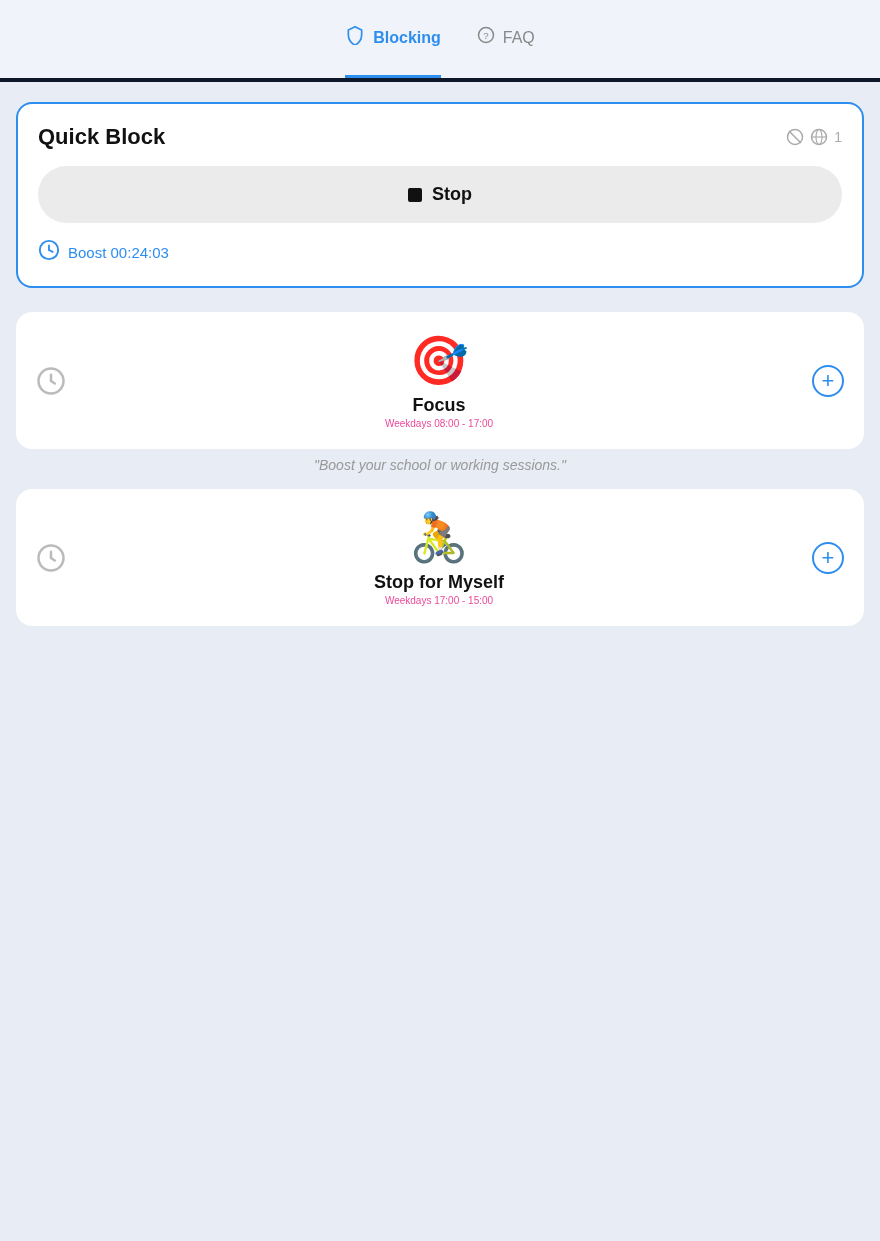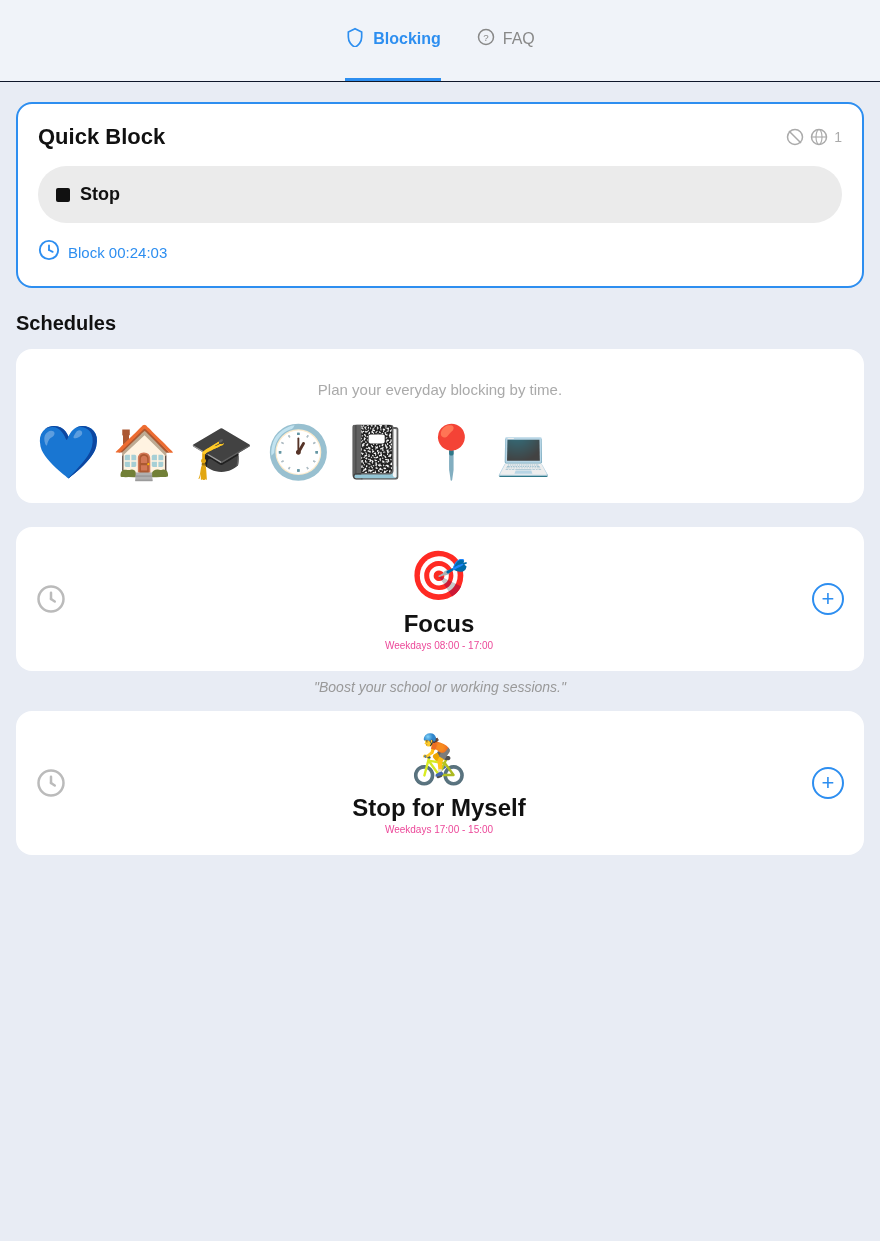--- a/index.html
+++ b/index.html
@@ -13,21 +13,21 @@
 
     
     .tab-bar {
       background: #f0f3f9;
       display: flex;
       align-items: center;
       justify-content: center;
       gap: 36px;
       padding: 0 20px;
       height: 82px;
-      border-bottom: 1px solid #0f172a;
+      border-bottom: 4px solid #0f172a;
     }
     .tab-item {
       display: flex;
       align-items: center;
       gap: 8px;
       font-size: 16px;
       color: #888;
       cursor: pointer;
       padding-bottom: 4px;
       border-bottom: 3px solid transparent;
@@ -81,21 +81,21 @@
       border: none;
       border-radius: 40px;
       width: 100%;
       padding: 18px;
       font-size: 18px;
       font-weight: 600;
       color: #111;
       cursor: pointer;
       display: flex;
       align-items: center;
-      justify-content: flex-start;
+      justify-content: center;
       gap: 10px;
       margin-bottom: 16px;
     }
     .stop-square {
       width: 14px;
       height: 14px;
       background: #111;
       border-radius: 2px;
       display: inline-block;
       flex-shrink: 0;
@@ -166,21 +166,21 @@
       display: flex;
       flex-direction: column;
       align-items: center;
       flex: 1;
     }
     .template-emoji {
       font-size: 48px;
       margin-bottom: 6px;
     }
     .template-name {
-      font-size: 24px;
+      font-size: 18px;
       font-weight: 700;
       color: #111;
       margin-bottom: 2px;
     }
     .template-time {
       font-size: 10px;
       color: #ec4899;
     }
     .template-add-btn {
       width: 32px;
@@ -258,39 +258,24 @@
       <span>Stop</span>
     </button>
     <div class="active-timer">
       <span class="timer-icon">
         <svg width="22" height="22" viewBox="0 0 24 24" fill="none">
           <circle cx="12" cy="12" r="10" stroke="#2d8ef0" stroke-width="2" fill="none"></circle>
           <line x1="12" y1="7" x2="12" y2="12" stroke="#2d8ef0" stroke-width="2" stroke-linecap="round"></line>
           <line x1="12" y1="12" x2="16" y2="14" stroke="#2d8ef0" stroke-width="2" stroke-linecap="round"></line>
         </svg>
       </span>
-      <span style="color:#2d8ef0;font-weight:500;font-size:15px;">Block 00:24:03</span>
+      <span style="color:#2d8ef0;font-weight:500;font-size:15px;">Boost 00:24:03</span>
     </div>
   </div>
 
-  <div class="templates-section">
-    <div class="section-title">Schedules</div>
-    <div class="schedules-card">
-      <div class="schedules-empty-text">Plan your everyday blocking by time.</div>
-      <div class="schedules-icons-row">
-        <span class="schedule-emoji">💙</span>
-        <span class="schedule-emoji">🏠</span>
-        <span class="schedule-emoji">🎓</span>
-        <span class="schedule-emoji">🕐</span>
-        <span class="schedule-emoji">📓</span>
-        <span class="schedule-emoji">📍</span>
-        <span class="schedule-emoji" style="font-size:44px;">💻</span>
-      </div>
-    </div>
-  </div>
 
   <div class="templates-section">
 
     <div class="template-card">
       <div class="template-left">
         <svg class="clock-svg" viewBox="0 0 24 24" fill="none">
           <circle cx="12" cy="12" r="10" stroke="#bbb" stroke-width="2" fill="none"></circle>
           <line x1="12" y1="7" x2="12" y2="12" stroke="#bbb" stroke-width="2" stroke-linecap="round"></line>
           <line x1="12" y1="12" x2="15" y2="14" stroke="#bbb" stroke-width="2" stroke-linecap="round"></line>
         </svg>

